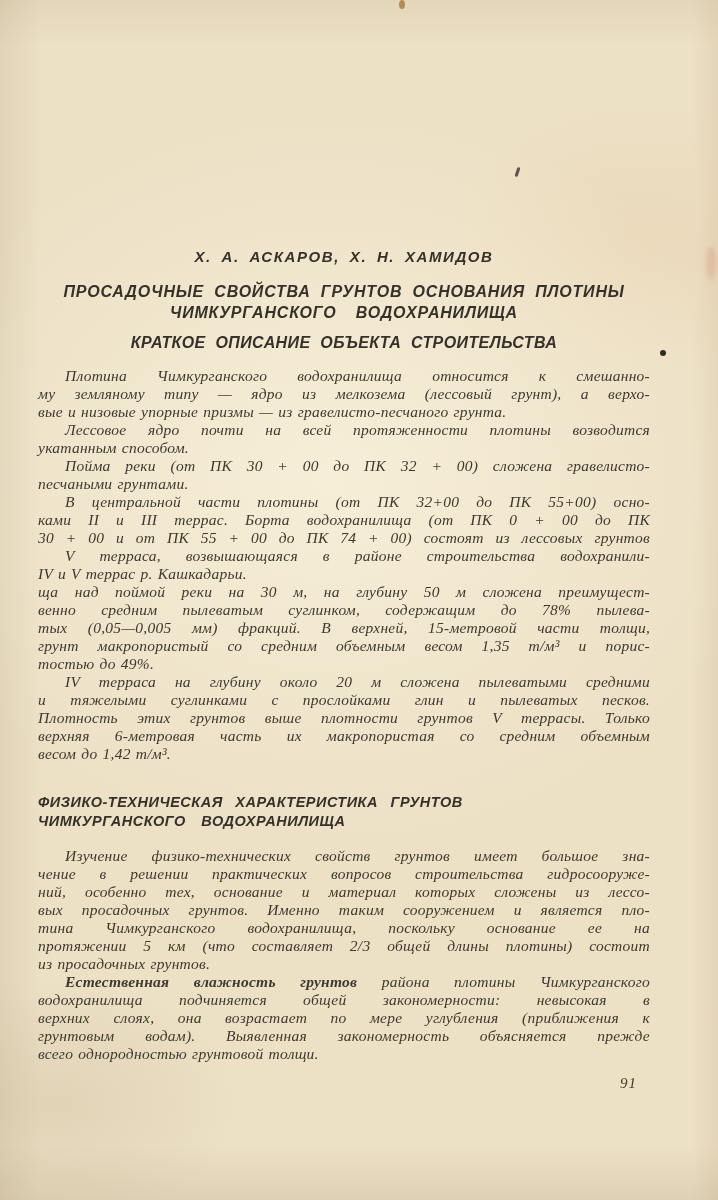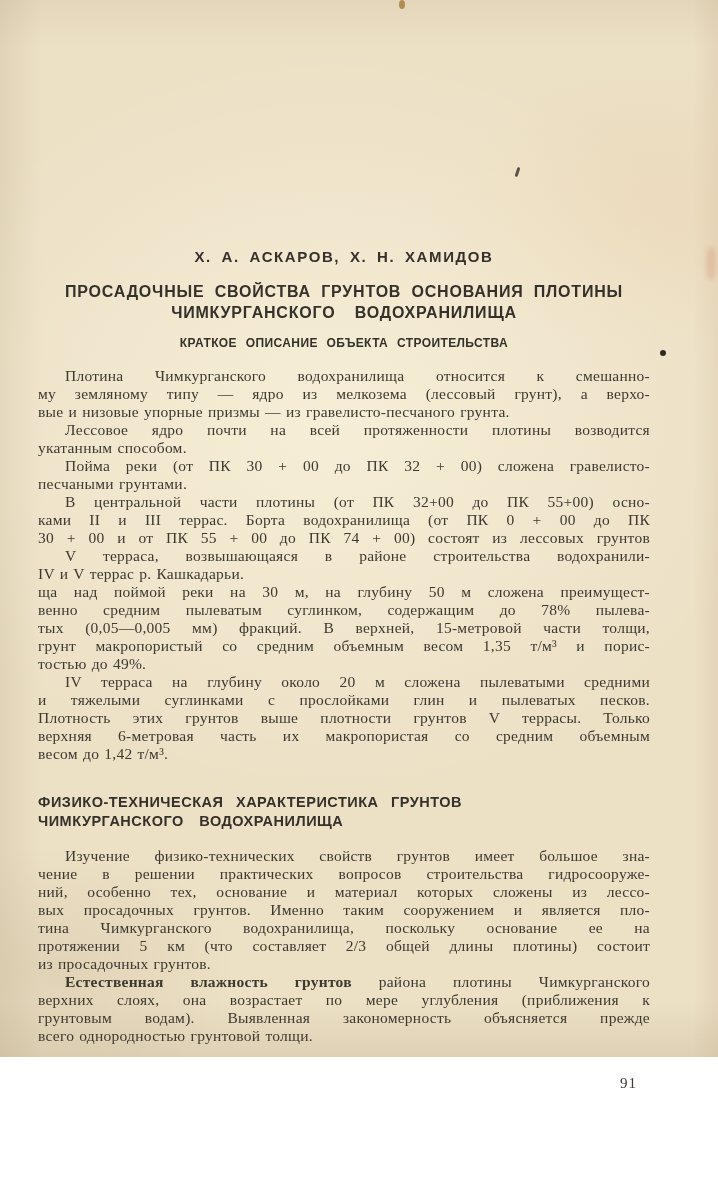--- a/index.html
+++ b/index.html
@@ -6,49 +6,50 @@
     --paper:#ece0c5;
     --ink:#3d392f;
     --head:#35312a;
   }
   html,body{margin:0;padding:0;}
   body{
     width:718px;height:1200px;overflow:hidden;
     font-family:"Liberation Serif", serif;
   }
   .page{
-    position:relative;width:718px;height:1057px;
+    position:relative;width:718px;height:1200px;
     background-color:var(--paper);
     background-image:
       radial-gradient(ellipse 620px 520px at 46% 40%, rgba(255,250,230,0.55), rgba(255,250,230,0) 72%),
       radial-gradient(ellipse 300px 200px at 90% 20%, rgba(235,205,170,0.35), rgba(235,205,170,0) 70%),
       radial-gradient(ellipse 260px 180px at 8% 92%, rgba(140,115,75,0.12), rgba(140,115,75,0) 70%),
       linear-gradient(to right, rgba(120,95,60,0.10), rgba(120,95,60,0) 42px),
       linear-gradient(to left, rgba(160,115,85,0.10), rgba(160,115,85,0) 26px),
       linear-gradient(to bottom, rgba(120,95,60,0.08), rgba(120,95,60,0) 46px),
       linear-gradient(to top, rgba(120,95,60,0.12), rgba(120,95,60,0) 55px);
+    font-style: italic;
   }
   .content{position:absolute;left:38px;width:612px;color:var(--ink);}
   .authors{
     top:248px;text-align:center;
     font-family:"Liberation Sans", sans-serif;font-weight:bold;
     font-size:15px;line-height:17px;letter-spacing:1.6px;word-spacing:4px;
     color:var(--head);
   }
   .title{
     top:281px;text-align:center;
     font-family:"Liberation Sans", sans-serif;font-weight:bold;
     font-size:16px;line-height:21px;letter-spacing:0.8px;word-spacing:5px;
     color:var(--head);
   }
   .title .t2{word-spacing:14px;}
   .h-small{
     top:335px;text-align:center;
     font-family:"Liberation Sans", sans-serif;font-weight:bold;
-    font-size:12px;line-height:16px;letter-spacing:0.4px;word-spacing:5px;
+    font-size:16px;line-height:16px;letter-spacing:0.4px;word-spacing:5px;
     color:var(--head);
   }
   .h2{
     top:793px;text-align:left;
     font-family:"Liberation Sans", sans-serif;font-weight:bold;
     font-size:14.5px;line-height:19px;letter-spacing:0.5px;word-spacing:8px;
     color:var(--head);
   }
   .h2 .t2{word-spacing:11px;}
   .lines{font-size:15.5px;letter-spacing:0.25px;word-spacing:1px;}
@@ -126,20 +127,21 @@
 
   <div class="content lines lines-2">
       <div class="line f">Изучение физико-технических свойств грунтов имеет большое зна-</div>
       <div class="line ">чение в решении практических вопросов строительства гидросооруже-</div>
       <div class="line ">ний, особенно тех, основание и материал которых сложены из лессо-</div>
       <div class="line ">вых просадочных грунтов. Именно таким сооружением и является пло-</div>
       <div class="line ">тина Чимкурганского водохранилища, поскольку основание ее на</div>
       <div class="line ">протяжении 5 км (что составляет 2/3 общей длины плотины) состоит</div>
       <div class="line l">из просадочных грунтов.</div>
       <div class="line f"><b>Естественная влажность грунтов</b> района плотины Чимкурганского</div>
+      <div class="line ">водохранилища подчиняется общей закономерности: невысокая в</div>
       <div class="line ">верхних слоях, она возрастает по мере углубления (приближения к</div>
       <div class="line ">грунтовым водам). Выявленная закономерность объясняется прежде</div>
       <div class="line l">всего однородностью грунтовой толщи.</div>
     </div>
 
   <div class="pagenum">91</div>
 
 </div>
 
 </body></html>

